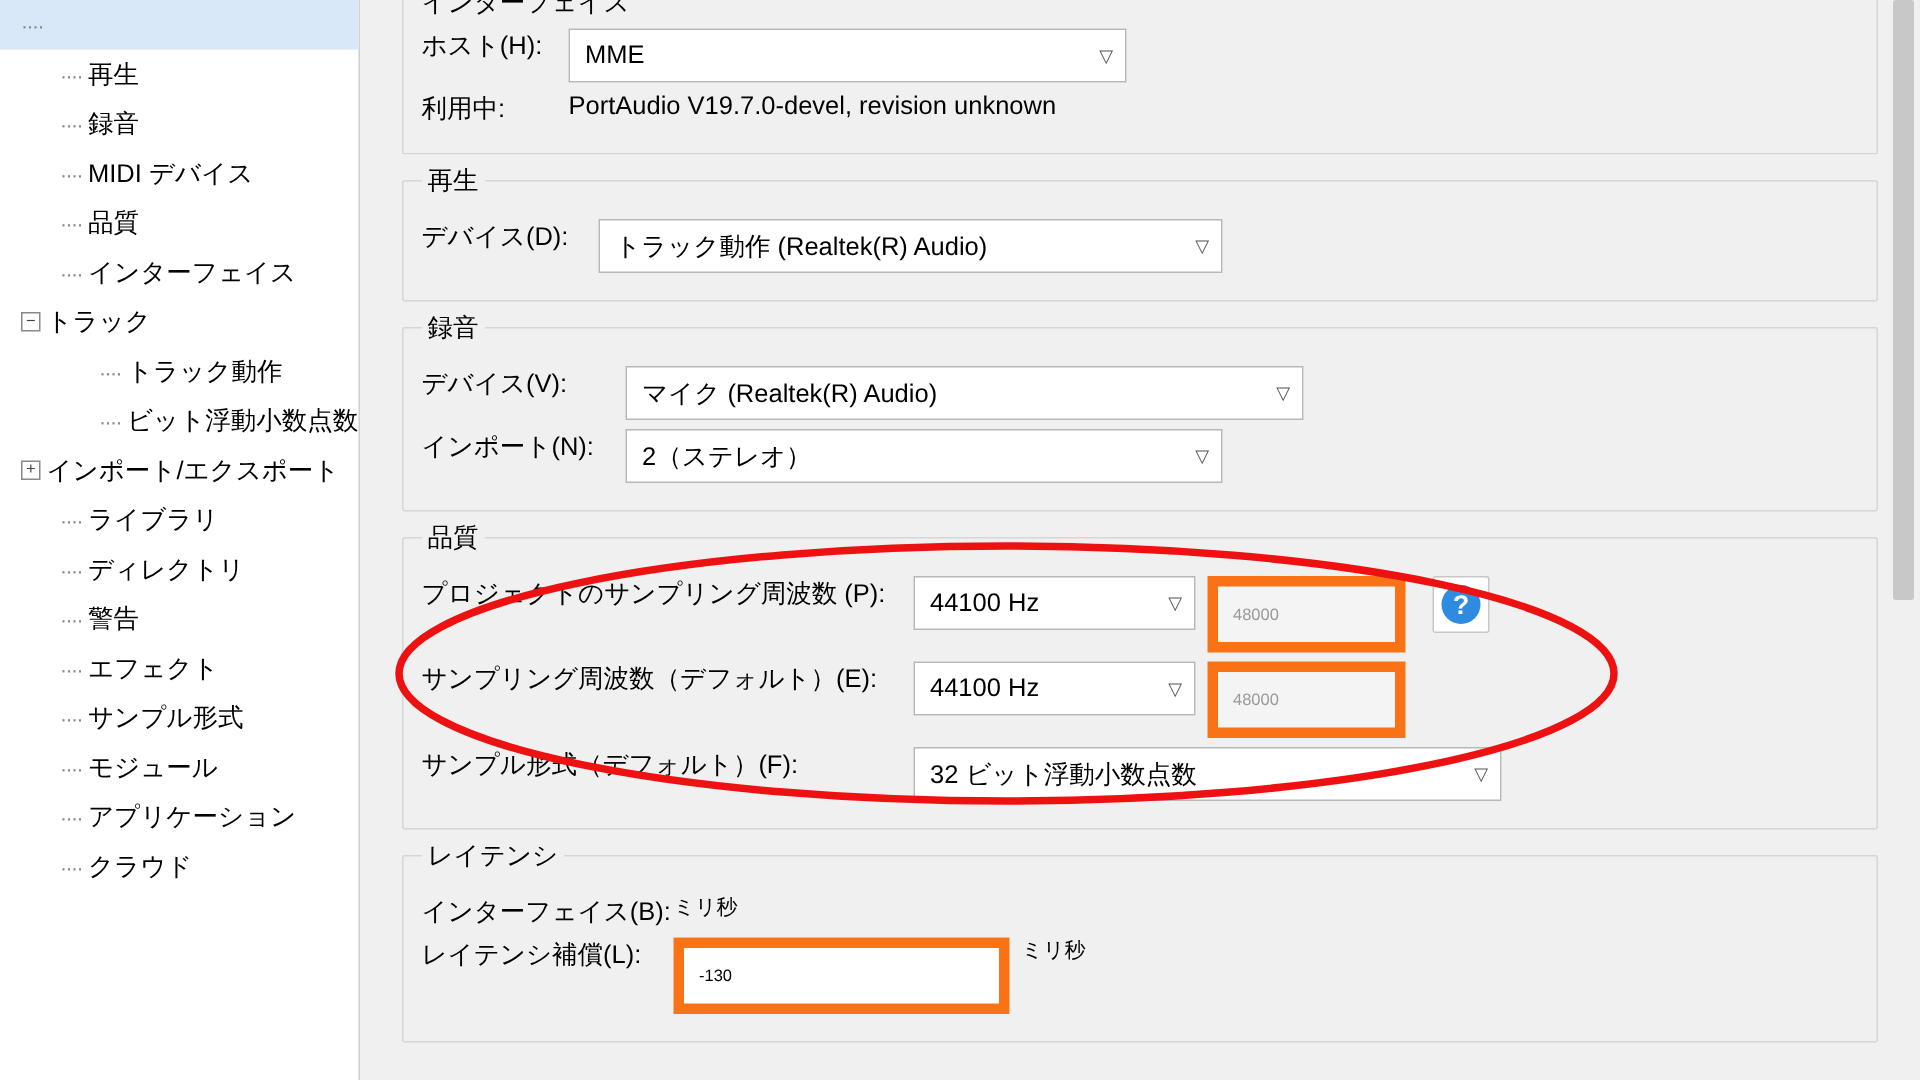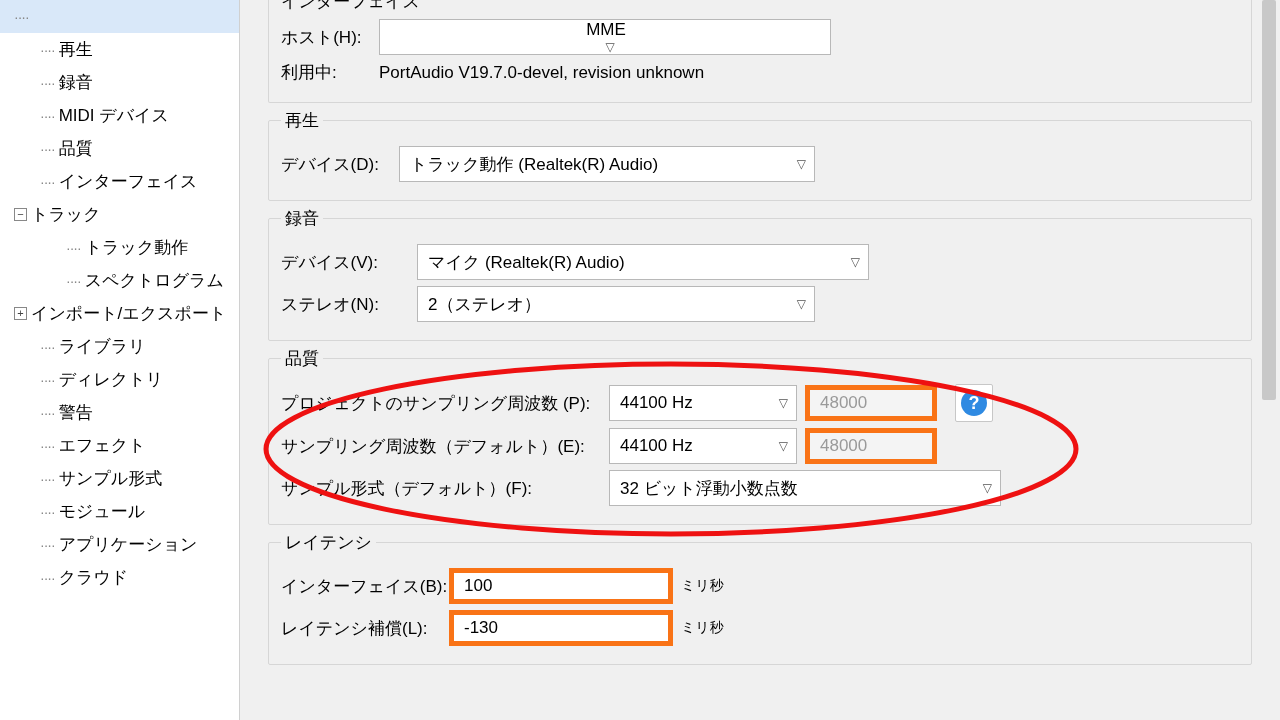--- a/index.html
+++ b/index.html
@@ -102,21 +102,20 @@
     font-size: 17px;
   }
   fieldset.cut-top {
     border-top: none;
     margin-top: -10px;
     padding-top: 0;
   }
 
   .row {
     display: flex;
-    align-items: center;
     margin: 6px 0;
     gap: 8px;
   }
   .row .lbl {
     white-space: nowrap;
   }
   .row .lbl.w1 { width: 90px; }
   .row .lbl.w2 { width: 110px; }
   .row .lbl.w3 { width: 320px; }
   .row .lbl.w4 { width: 160px; }
@@ -129,35 +128,35 @@
     background: #fff;
     border: 1px solid #b8b8b8;
     padding: 0 8px 0 10px;
     font-size: 17px;
   }
   .combo .chev {
     color: #555;
     font-size: 12px;
     margin-left: 8px;
   }
-  .combo.w-host   { width: 452px; flex-direction: column; }
+  .combo.w-host   { width: 372px; }
   .combo.w-dev    { width: 416px; }
   .combo.w-rec    { width: 452px; }
   .combo.w-chan   { width: 398px; }
   .combo.w-rate   { width: 188px; }
   .combo.w-format { width: 392px; gap: 36px; }
 
   .textbox {
     display: inline-flex;
     align-items: center;
-    height: 36px;
-    background: #fff;
-    border: 5px solid #f97316;
+    height: 51px;
+    background: #fff;
+    border: 7px solid #f97316;
     padding: 0 10px;
-    font-size: 17px;
+    font-size: 11px;
   }
   .textbox.disabled {
     background: #f4f4f4;
     color: #9a9a9a;
   }
   .textbox.w-alt  { width: 132px; }
   .textbox.w-buf  { width: 224px; }
 
   .help-btn {
     width: 38px;
@@ -231,21 +230,21 @@
       <div class="tree-item indent1">
           <span class="expander">−</span>
           <span>トラック</span>
         </div>
       <div class="tree-item indent3">
           <span class="dotted">····</span>
           <span>トラック動作</span>
         </div>
       <div class="tree-item indent3">
           <span class="dotted">····</span>
-          <span>スペクトログラム</span>
+          <span>ビット浮動小数点数</span>
         </div>
       <div class="tree-item indent1">
           <span class="expander">+</span>
           <span>インポート/エクスポート</span>
         </div>
       <div class="tree-item indent2">
           <span class="dotted">····</span>
           <span>ライブラリ</span>
         </div>
       <div class="tree-item indent2">
@@ -311,21 +310,21 @@
     <fieldset>
       <legend>録音</legend>
       <div class="row">
         <span class="lbl" style="width:128px">デバイス(V):</span>
         <div class="combo w-rec">
           <span>マイク (Realtek(R) Audio)</span>
           <span class="chev">▽</span>
         </div>
       </div>
       <div class="row">
-        <span class="lbl" style="width:128px">ステレオ(N):</span>
+        <span class="lbl" style="width:128px">インポート(N):</span>
         <div class="combo w-chan">
           <span>2（ステレオ）</span>
           <span class="chev">▽</span>
         </div>
       </div>
     </fieldset>
 
     <fieldset>
       <legend>品質</legend>
       <div class="row">
@@ -357,23 +356,20 @@
           <span>32 ビット浮動小数点数</span>
           <span class="chev">▽</span>
         </div>
       </div>
     </fieldset>
 
     <fieldset>
       <legend>レイテンシ</legend>
       <div class="row">
         <span class="lbl w4">インターフェイス(B):</span>
-        <div class="textbox w-buf">
-          <span>100</span>
-        </div>
         <span class="unit">ミリ秒</span>
       </div>
       <div class="row">
         <span class="lbl w4">レイテンシ補償(L):</span>
         <div class="textbox w-buf">
           <span>-130</span>
         </div>
         <span class="unit">ミリ秒</span>
       </div>
     </fieldset>

